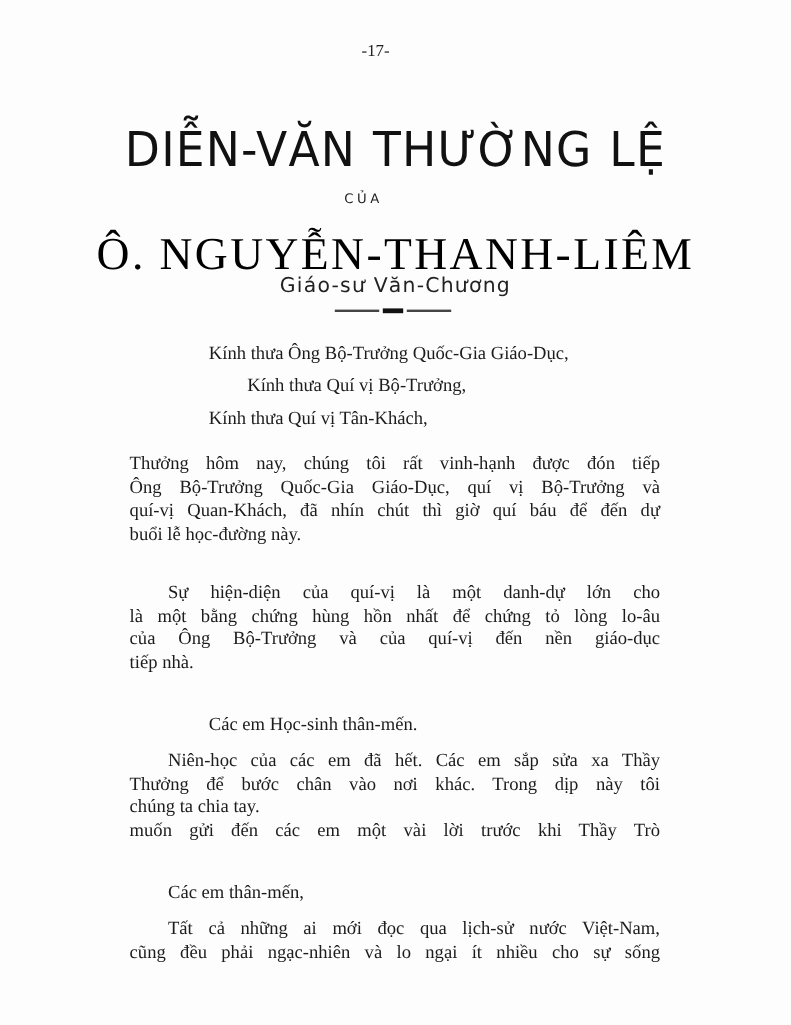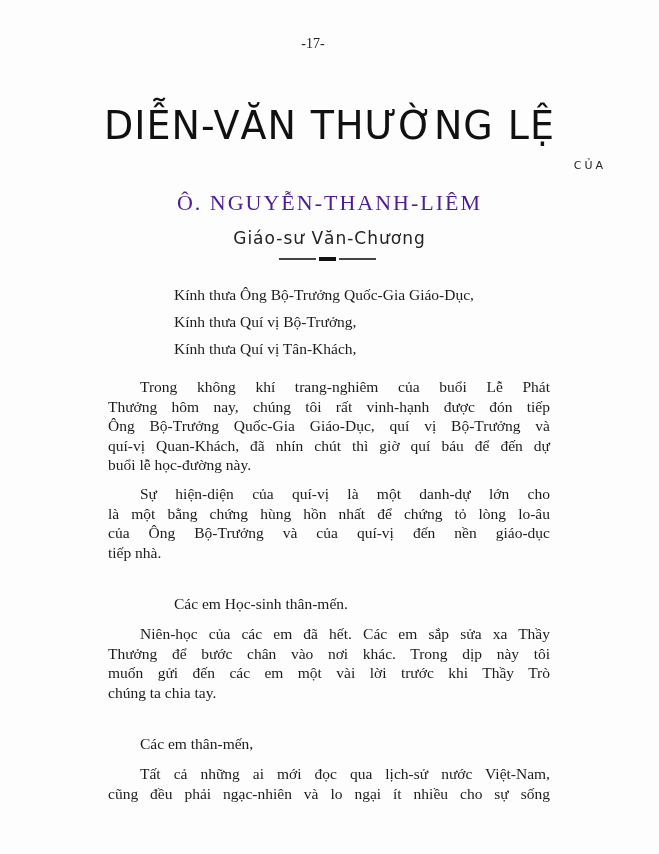--- a/index.html
+++ b/index.html
@@ -44,36 +44,36 @@
       color: #111;
       transform: scaleY(1.05);
       white-space: nowrap;
     }
     .title .gap { display: inline-block; width: 14px; }
     .cua {
       position: absolute;
       top: 159px;
       left: 0;
       width: 606px;
-      text-align: right;
+      text-align: center;
       font-family: "DejaVu Sans", sans-serif;
       font-size: 11px;
       letter-spacing: 3px;
       color: #222;
     }
     .author {
       position: absolute;
       top: 190px;
       left: 0;
       width: 659px;
       text-align: center;
       font-family: "Liberation Serif", serif;
-      font-size: 22px;
+      font-size: 38px;
       letter-spacing: 2px;
-      color: #4c1d95;
+      color: #000000;
       white-space: nowrap;
     }
     .author-role {
       position: absolute;
       top: 228px;
       left: 0;
       width: 659px;
       text-align: center;
       font-family: "DejaVu Sans", sans-serif;
       font-size: 17px;
@@ -154,45 +154,44 @@
 
   <div class="rule">
     <span class="seg-left"></span>
     <span class="seg-mid"></span>
     <span class="seg-right"></span>
   </div>
 
   <div class="body-text">
 
     <div class="salutation" style="top:286px;">Kính thưa Ông Bộ-Trưởng Quốc-Gia Giáo-Dục,</div>
-    <div class="salutation" style="top:313px;">Kính thưa Quí vị Bộ-Trưởng,</div>
+    <div class="salutation" style="top:313px;margin-left:32px;">Kính thưa Quí vị Bộ-Trưởng,</div>
     <div class="salutation" style="top:340px;">Kính thưa Quí vị Tân-Khách,</div>
 
     <div class="para" style="top:377px;">
-      <span class="line first">Trong không khí trang-nghiêm của buổi Lễ Phát</span>
       <span class="line">Thưởng hôm nay, chúng tôi rất vinh-hạnh được đón tiếp</span>
       <span class="line">Ông Bộ-Trưởng Quốc-Gia Giáo-Dục, quí vị Bộ-Trưởng và</span>
       <span class="line">quí-vị Quan-Khách, đã nhín chút thì giờ quí báu để đến dự</span>
       <span class="line last">buổi lễ học-đường này.</span>
     </div>
 
     <div class="para" style="top:484px;">
       <span class="line first">Sự hiện-diện của quí-vị là một danh-dự lớn cho</span>
       <span class="line">là một bằng chứng hùng hồn nhất để chứng tỏ lòng lo-âu</span>
       <span class="line">của Ông Bộ-Trưởng và của quí-vị đến nền giáo-dục</span>
       <span class="line last">tiếp nhà.</span>
     </div>
 
     <div class="address" style="top:595px; left:174px;">Các em Học-sinh thân-mến.</div>
 
     <div class="para" style="top:624px;">
       <span class="line first">Niên-học của các em đã hết. Các em sắp sửa xa Thầy</span>
       <span class="line">Thưởng để bước chân vào nơi khác. Trong dịp này tôi</span>
+      <span class="line last">chúng ta chia tay.</span>
       <span class="line">muốn gửi đến các em một vài lời trước khi Thầy Trò</span>
-      <span class="line last">chúng ta chia tay.</span>
     </div>
 
     <div class="address" style="top:735px; left:140px;">Các em thân-mến,</div>
 
     <div class="para" style="top:764px;">
       <span class="line first">Tất cả những ai mới đọc qua lịch-sử nước Việt-Nam,</span>
       <span class="line">cũng đều phải ngạc-nhiên và lo ngại ít nhiều cho sự sống</span>
     </div>
 
   </div>

